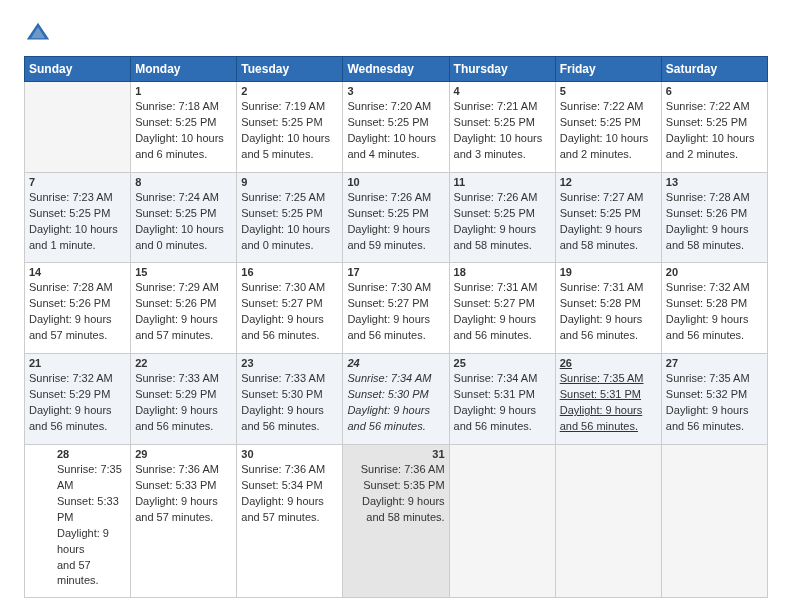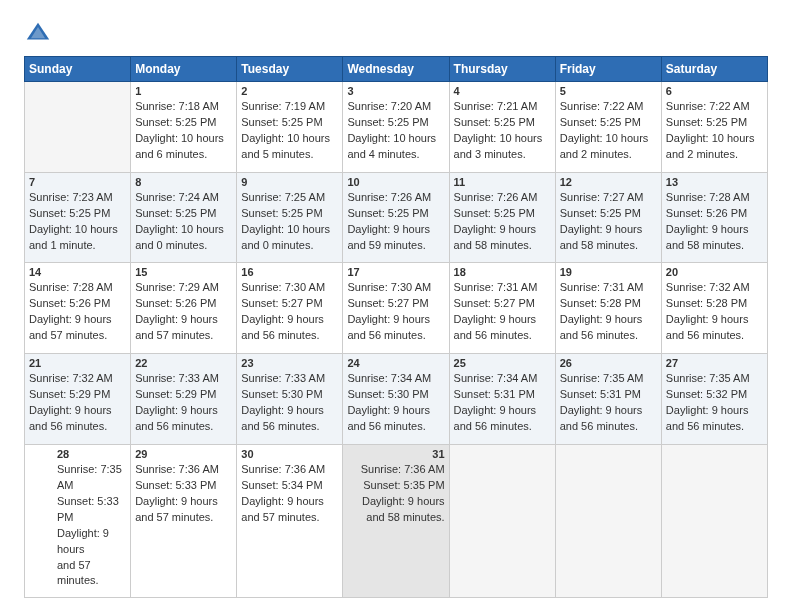--- a/index.html
+++ b/index.html
@@ -222,29 +222,29 @@
             <div class="day-info">Sunrise: 7:32 AM<br>Sunset: 5:29 PM<br>Daylight: 9 hours<br>and 56 minutes.</div>
           </td>
           <td style="background: rgb(240, 244, 248);">
             <span class="day-num">22</span>
             <div class="day-info">Sunrise: 7:33 AM<br>Sunset: 5:29 PM<br>Daylight: 9 hours<br>and 56 minutes.</div>
           </td>
           <td style="background: rgb(240, 244, 248);">
             <span class="day-num">23</span>
             <div class="day-info">Sunrise: 7:33 AM<br>Sunset: 5:30 PM<br>Daylight: 9 hours<br>and 56 minutes.</div>
           </td>
-          <td style="background: rgb(240, 244, 248);">
+          <td style="background: rgb(240, 244, 248); font-style: italic;">
             <span class="day-num">24</span>
             <div class="day-info">Sunrise: 7:34 AM<br>Sunset: 5:30 PM<br>Daylight: 9 hours<br>and 56 minutes.</div>
           </td>
           <td style="background: rgb(240, 244, 248); margin-left: 32px;">
             <span class="day-num">25</span>
             <div class="day-info">Sunrise: 7:34 AM<br>Sunset: 5:31 PM<br>Daylight: 9 hours<br>and 56 minutes.</div>
           </td>
-          <td style="background: rgb(240, 244, 248);">
+          <td style="background: rgb(240, 244, 248); text-decoration: underline;">
             <span class="day-num">26</span>
             <div class="day-info">Sunrise: 7:35 AM<br>Sunset: 5:31 PM<br>Daylight: 9 hours<br>and 56 minutes.</div>
           </td>
           <td style="background: rgb(240, 244, 248);">
             <span class="day-num">27</span>
             <div class="day-info">Sunrise: 7:35 AM<br>Sunset: 5:32 PM<br>Daylight: 9 hours<br>and 56 minutes.</div>
           </td>
         </tr>
         <tr>
           <td style="background: rgb(255, 255, 255); padding-left: 32px;">

